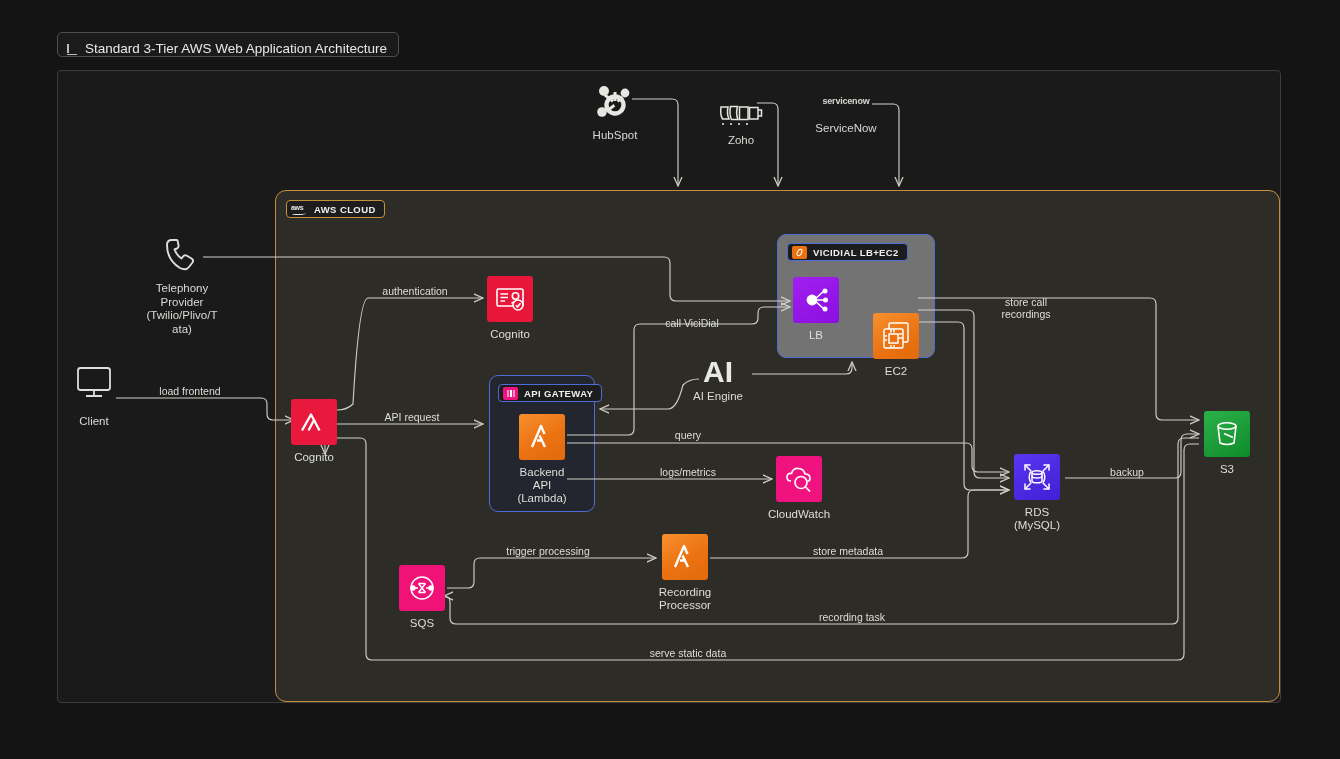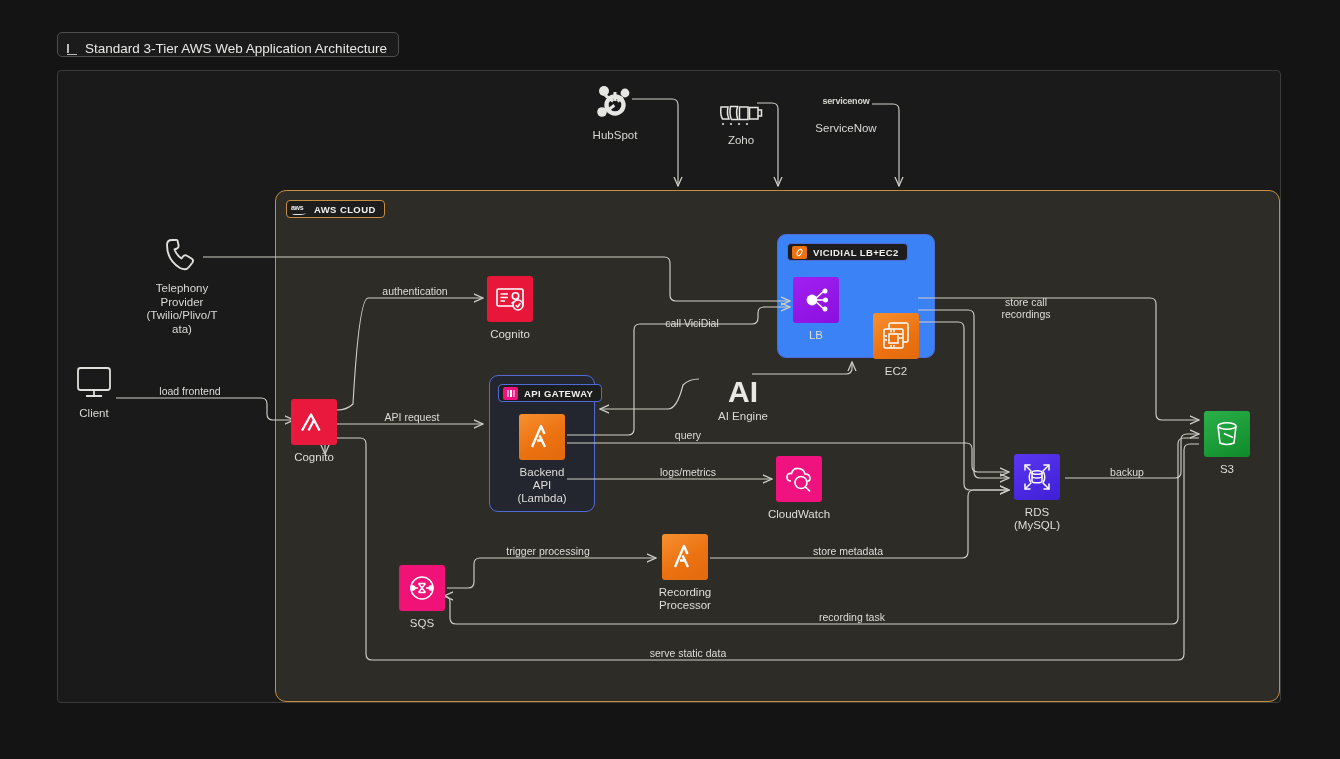--- a/index.html
+++ b/index.html
@@ -63,21 +63,21 @@
   
   .grp-apigw {
     position: absolute; left: 489px; top: 375px;
     width: 106px; height: 137px;
     background: #24262f; border: 1.4px solid #4f6bd8; border-radius: 9px;
   }
   .grp-apigw > .group-chip { left: 8px; top: 8px; border: 1px solid #4f6bd8; }
   .grp-vici {
     position: absolute; left: 777px; top: 234px;
     width: 158px; height: 124px;
-    background: #3b82f6; border: 1.4px solid #4f6bd8; border-radius: 9px;
+    background: #737373; border: 1.4px solid #4f6bd8; border-radius: 9px;
   }
   .grp-vici > .group-chip { left: 9px; top: 8px; border: 1px solid #4f6bd8; }
 
   
   .node { position: absolute; display: flex; flex-direction: column; align-items: center; }
   .node .ico { border-radius: 3px; display: flex; align-items: center; justify-content: center; }
   .node .lbl {
     margin-top: 6px; text-align: center; color: #dededa;
     font-size: 11.5px; line-height: 13px; white-space: pre-line;
   }
@@ -262,31 +262,31 @@
     <div class="extico" style="height:42px;">
       <svg width="42" height="42" viewBox="0 0 42 42">
         <path d="M11 6 Q6 6 6 11 Q6 26 19 34 Q25 37 28 33 L31.5 28.5 Q33 26 30.5 24.5 L25.5 21.5
                  Q23.5 20.5 22 22.5 L20.5 24.5 Q15.5 21 13.5 15.5 L16 14.5 Q18 13.5 17.5 11
                  L16.5 6.5 Q16 5.5 14 6 Z" fill="none" stroke="#dededa" stroke-width="1.9" stroke-linejoin="round"></path>
       </svg>
     </div>
     <div class="lbl" style="line-height:13.5px;"><span>Telephony</span><br><span>Provider</span><br><span>(Twilio/Plivo/T</span><br><span>ata)</span></div>
   </div>
 
-  <div class="node plain" style="left:68px; top:365px; width:52px;">
+  <div class="node plain" style="left:68px; top:365px; width:52px;gap:8px;">
     <div class="extico" style="height:36px;">
       <svg width="40" height="36" viewBox="0 0 40 36">
         <rect x="4" y="3" width="32" height="22" rx="2.5" fill="none" stroke="#dededa" stroke-width="1.8"></rect>
         <path d="M20 25 V31 M12 31 H28" fill="none" stroke="#dededa" stroke-width="1.8"></path>
       </svg>
     </div>
     <div class="lbl">Client</div>
   </div>
 
-  <div class="node plain" style="left:706px; top:357px; width:74px;margin-top:20px;">
+  <div class="node plain" style="left:681px; top:357px; width:74px;">
     <div style="height:30px; display:flex; align-items:center;">
       <svg width="58" height="30" viewBox="0 0 58 30">
         <text x="29" y="25" text-anchor="middle" font-family="Liberation Sans, sans-serif" font-size="30" font-weight="bold" fill="#e8e8e4">AI</text>
       </svg>
     </div>
     <div class="lbl" style="margin-top:3px;">AI Engine</div>
   </div>
 
   <div class="node" style="left:290px; top:399px; width:48px;">
     <div class="ico sq46 f-amplify">

